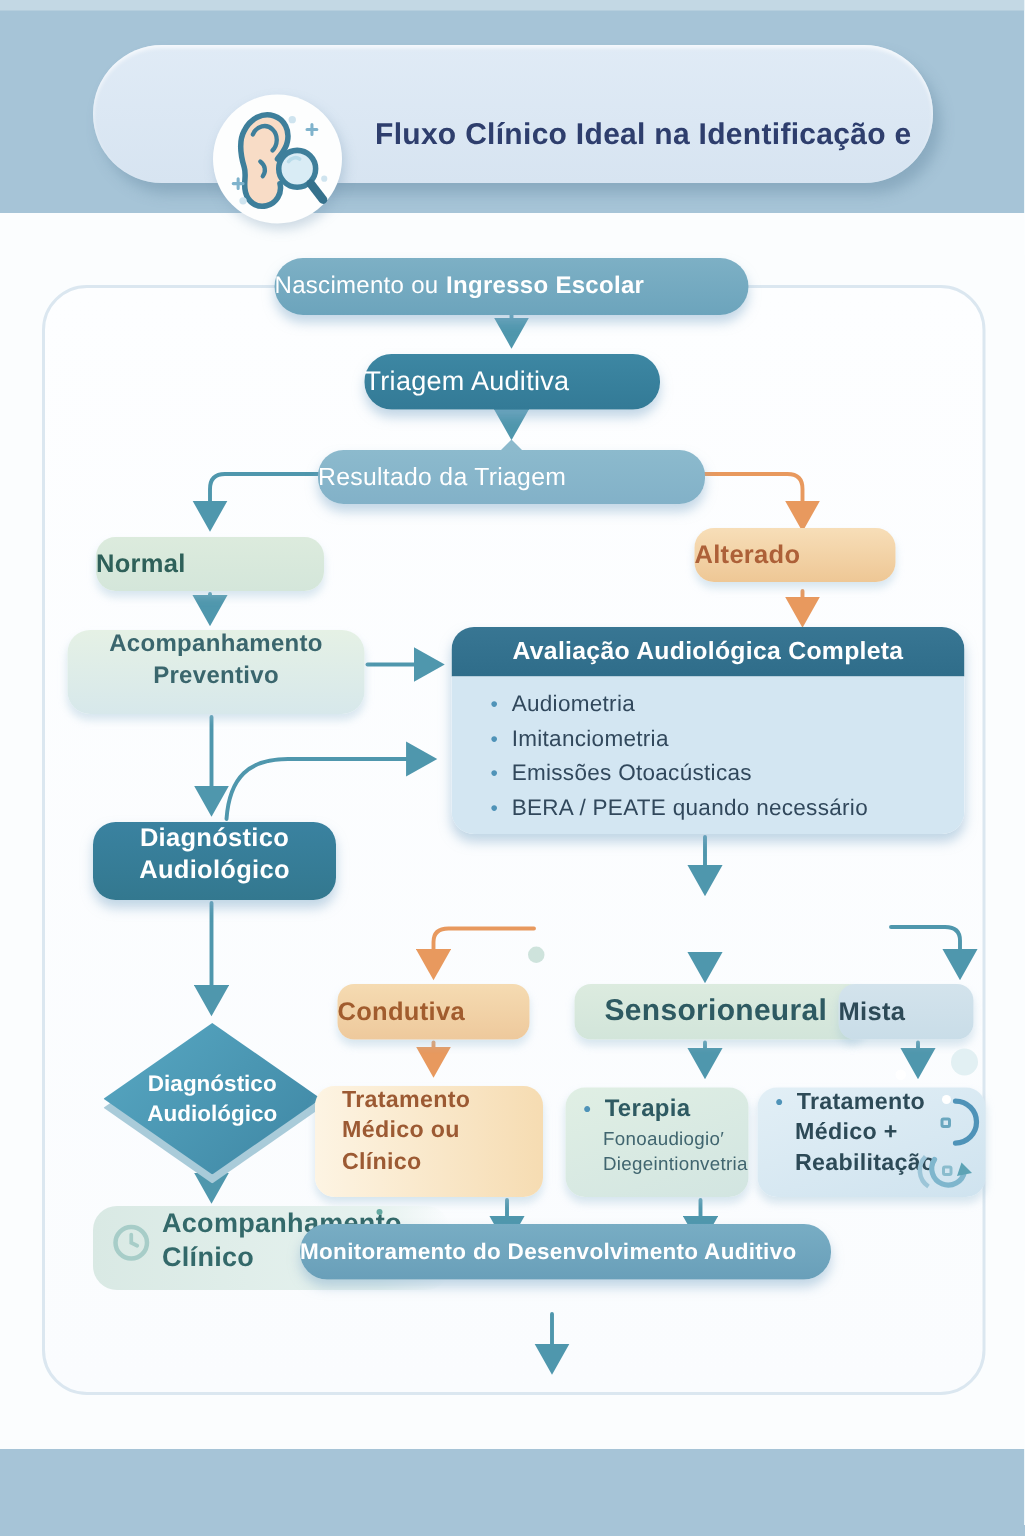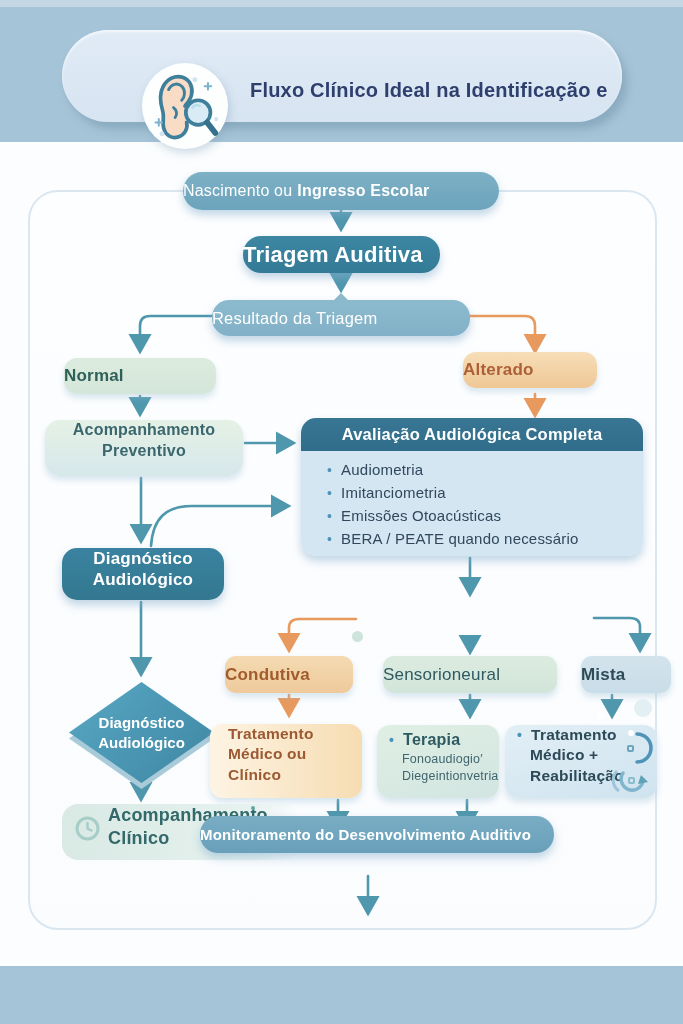--- a/index.html
+++ b/index.html
@@ -26,22 +26,22 @@
 
   .bx{position:absolute;display:flex;align-items:center;justify-content:flex-start;text-align:center;
     letter-spacing:.2px;}
   .shadow-strong{box-shadow:0 5px 8px rgba(135,175,205,.5);}
   .shadow-soft{box-shadow:0 4px 6px rgba(160,195,215,.4);}
 
   .n-nasc{left:183px;top:172px;width:316px;height:38px;border-radius:19px;color:#fff;font-size:16px;
     background:linear-gradient(180deg,#7db0c5,#6ca4bc);}
   .n-nasc .pre{margin-right:5px;}
   .n-nasc .b{font-weight:bold;}
-  .n-tri{left:243px;top:236px;width:197px;height:37px;border-radius:18px;color:#fff;font-size:22px;
-    font-weight:bold;background:linear-gradient(180deg,#3d87a3,#337a96);}
+  .n-tri{left:243px;top:236px;width:197px;height:37px;border-radius:18px;color:#fff;font-size:18px;
+    font-weight:normal;background:linear-gradient(180deg,#3d87a3,#337a96);}
   .n-res{left:212px;top:300px;width:258px;height:36px;border-radius:17px;color:#fff;font-size:16.5px;
     background:linear-gradient(180deg,#8cbacd,#82b1c8);}
   #res-notch{position:absolute;left:332px;top:293px;width:0;height:0;border-left:9px solid transparent;
     border-right:9px solid transparent;border-bottom:9px solid #8cbacd;}
   .n-normal{left:64px;top:358px;width:152px;height:36px;border-radius:13px;color:#2e6059;font-size:17px;
     font-weight:bold;background:linear-gradient(180deg,#dcebdd,#d4e6da);}
   .n-alt{left:463px;top:352px;width:134px;height:36px;border-radius:13px;color:#ad6038;font-size:17px;
     font-weight:bold;background:linear-gradient(180deg,#f7deb8,#eec795);}
   .n-aprev{left:45px;top:420px;width:198px;height:56px;border-radius:15px;color:#3a666d;font-size:16px;
     font-weight:600;line-height:1.3;flex-direction:column;background:linear-gradient(180deg,#e5f1e5,#d7e8eb);}
@@ -52,23 +52,23 @@
   .n-aval .bd{flex:1;background:#d3e6f2;padding:7px 10px 6px 26px;display:flex;flex-direction:column;
     justify-content:space-around;}
   .aval-item{display:flex;align-items:baseline;font-size:15px;color:#31485c;text-align:left;}
   .blt{color:#4f93b8;margin-right:9px;font-size:14px;}
   .n-diagL{left:62px;top:548px;width:162px;height:52px;border-radius:15px;color:#fff;font-size:17px;
     font-weight:bold;line-height:1.25;flex-direction:column;background:linear-gradient(180deg,#3a82a0,#33788f);}
   .n-bar{left:358px;top:601px;width:234px;height:36px;border-radius:18px;color:#fff;font-size:16.5px;
     font-weight:bold;background:linear-gradient(180deg,#5aa6ab,#4c96a0);}
   .n-cond{left:225px;top:656px;width:128px;height:37px;border-radius:11px;color:#a15c2e;font-size:17px;
     font-weight:bold;background:linear-gradient(180deg,#f5dbb2,#eec99c);}
-  .n-sens{left:383px;top:656px;width:174px;height:37px;border-radius:11px;color:#2e5a62;font-size:17px;
-    font-weight:normal;background:linear-gradient(180deg,#dcebdf,#d2e5da);}
-  .n-mista{left:581px;top:656px;width:90px;height:37px;border-radius:11px;color:#2d4a57;font-size:17px;
+  .n-sens{left:383px;top:656px;width:174px;height:37px;border-radius:11px;color:#2e5a62;font-size:20px;
+    font-weight:bold;background:linear-gradient(180deg,#dcebdf,#d2e5da);padding-left:20px;}
+  .n-mista{left:559px;top:656px;width:90px;height:37px;border-radius:11px;color:#2d4a57;font-size:17px;
     font-weight:bold;background:linear-gradient(180deg,#d3e3ec,#c9dde8);}
 
   .dia-wrap{position:absolute;left:69px;top:682px;width:145px;height:101px;}
   .dia-sh,.dia{position:absolute;left:0;top:0;width:100%;height:100%;
     clip-path:polygon(50% 0,100% 50%,50% 100%,0 50%);}
   .dia-sh{transform:translateY(6px);background:#a9cbd9;}
   .dia{display:flex;align-items:center;justify-content:center;flex-direction:column;color:#fff;
     font-size:15px;font-weight:bold;line-height:1.3;background:linear-gradient(135deg,#58a8c3,#3e86a3);}
 
   .n-trat{left:210px;top:724px;width:152px;height:74px;border-radius:13px;color:#9c5a33;font-size:15.5px;

